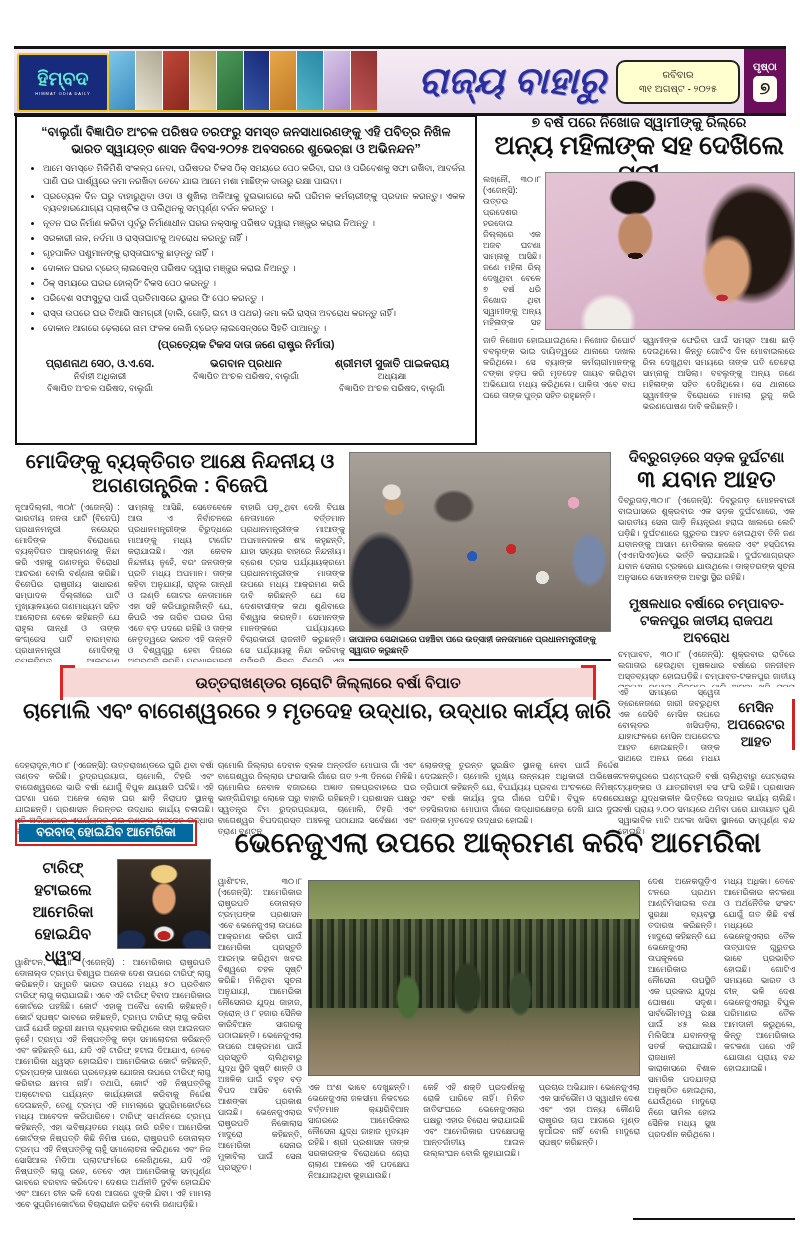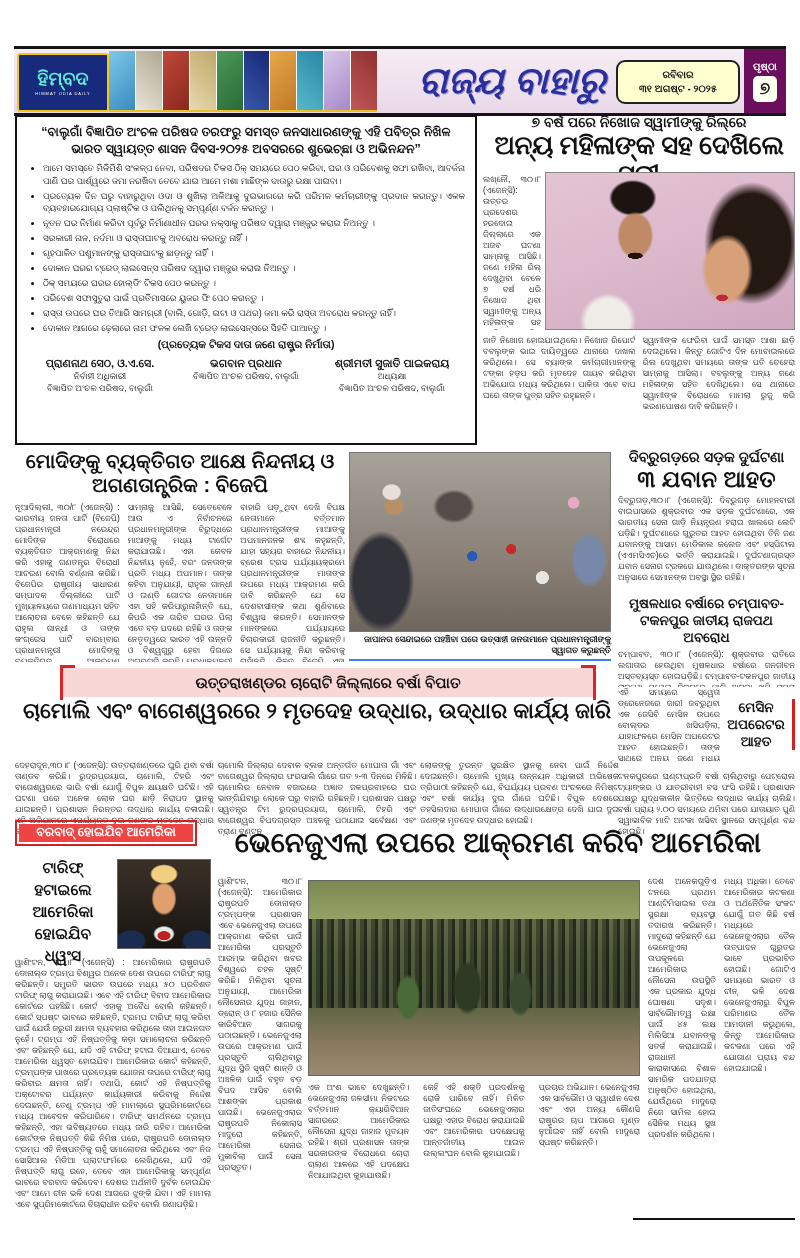--- a/index.html
+++ b/index.html
@@ -23,21 +23,21 @@
   #collage div{flex:1;}
   .c0{background:linear-gradient(135deg,#7ec8e8,#3a8ac0);} .c1{background:linear-gradient(45deg,#e8e4d8,#b0a890);}
   .c2{background:linear-gradient(135deg,#c04838,#8a2820);} .c3{background:linear-gradient(45deg,#e8d8b0,#c0a868);}
   .c4{background:linear-gradient(135deg,#4a9a58,#2a6a38);} .c5{background:linear-gradient(45deg,#3858a8,#182878);}
   .c6{background:linear-gradient(135deg,#e8a848,#c07828);} .c7{background:linear-gradient(45deg,#58b8c8,#2888a8);}
   .c8{background:linear-gradient(135deg,#d8c8e8,#a888c8);} .c9{background:linear-gradient(45deg,#c05858,#903030);}
   #section-title{left:368px;top:3px;width:260px;height:58px;display:flex;align-items:center;justify-content:center;
     color:#2a2f9d;font-size:37px;font-weight:bold;font-style:italic;text-shadow:1px 1px 0 #9a9ad0;}
   #datebox{right:46px;top:11px;width:120px;height:40px;background:#ffffd0;border:2px solid #222;
     border-radius:9px;display:flex;flex-direction:column;align-items:center;justify-content:center;
-    font-size:10px;font-weight:bold;line-height:14px;text-align:center;}
+    font-size:10px;font-weight:normal;line-height:14px;text-align:center;}
   #pagebox{right:0;top:0;width:42px;height:64px;background:#6b0f5c;display:flex;flex-direction:column;
     align-items:center;justify-content:center;gap:3px;}
   #pagebox .lbl{color:#fff;font-size:10px;font-weight:bold;}
   #pagebox .num{background:#fffff2;border-radius:5px;width:24px;height:26px;display:flex;align-items:center;
     justify-content:center;font-size:17px;font-weight:bold;color:#222;}
 
   
   #notice{left:15px;top:115px;width:462px;height:330px;border:2px solid #111;padding:7px 10px;box-sizing:border-box;}
   #notice .head{font-size:12.5px;font-weight:bold;text-align:center;line-height:17px;margin-bottom:4px;}
   #notice ul{margin:0 0 0 16px;padding:0;}
@@ -76,22 +76,22 @@
       radial-gradient(circle 7px at 62% 54%, #c82828 70%, transparent 75%),
       radial-gradient(circle 7px at 47% 58%, #2858b8 70%, transparent 75%),
       radial-gradient(circle 8px at 86% 28%, #e8a8c0 70%, transparent 75%),
       radial-gradient(circle 9px at 74% 70%, #e8e4e0 70%, transparent 75%),
       radial-gradient(ellipse 14px 12px at 16% 22%, #e8e0d8 60%, transparent 70%),
       radial-gradient(ellipse 16px 14px at 17% 30%, #b89068 55%, transparent 68%),
       radial-gradient(ellipse 46px 70px at 12% 72%, #32323a 60%, transparent 72%),
       radial-gradient(ellipse 30px 24px at 40% 30%, #544c48 55%, transparent 70%),
       radial-gradient(ellipse 26px 40px at 92% 60%, #7888a8 55%, transparent 70%),
       linear-gradient(180deg,#a8a29a 0%,#958e86 35%,#8a8078 60%,#6e665e 100%);}
-  #modi-caption{left:349px;top:634px;width:262px;border-bottom:2px solid #3b82f6;padding-bottom:3px;
-    font-size:8.6px;font-weight:bold;text-align:right;line-height:11px;}
+  #modi-caption{left:349px;top:634px;width:262px;border-bottom:2px solid #0f172a;padding-bottom:3px;
+    font-size:8.6px;font-weight:bold;text-align:left;line-height:11px;}
 
   
   #dibru{left:618px;top:448px;width:177px;}
   #dibru .h1{text-align:center;font-weight:bold;font-size:14.5px;line-height:18px;}
   #dibru .h2{text-align:center;font-weight:bold;font-size:23px;line-height:26px;}
   #dibru .bd{margin-top:3px;height:92px;}
   #highway{left:618px;top:595px;width:177px;}
   #highway .hl{text-align:center;font-weight:bold;font-size:13.5px;line-height:17px;margin-bottom:3px;}
   #hw-row{display:flex;gap:4px;}
   #hw-row .lft{flex:1;height:74px;}
@@ -105,21 +105,21 @@
   #banner .bkt{position:absolute;top:-3px;bottom:-3px;width:12px;border-top:3px solid #e02424;}
   #banner .bl{left:-3px;border-left:3px solid #e02424;}
   #banner .br{right:-3px;border-right:3px solid #e02424;}
   #chamoli-hl{left:15px;top:699px;width:604px;text-align:center;font-weight:bold;font-size:21.5px;line-height:25px;}
   #chamoli-cols{left:15px;top:760px;width:604px;height:84px;display:flex;gap:4px;}
   #chamoli-cols > div{flex:1;}
 
   
   #trump{left:15px;top:820px;width:196px;height:435px;}
   #trump-kick{border:2px solid #d42222;padding:2px;width:182px;box-sizing:border-box;}
-  #trump-kick .in{background:#ef4444;color:#fff;font-weight:bold;font-size:12.5px;text-align:center;
+  #trump-kick .in{background:#0369a1;color:#fff;font-weight:bold;font-size:12.5px;text-align:center;
     padding:1px 0 2px;}
   #trump-hlrow{position:relative;height:96px;margin-top:11px;text-decoration:underline;}
   #trump-hl{position:absolute;left:0;top:0;width:96px;font-weight:bold;font-size:15.5px;line-height:22px;
     text-align:center;}
   #trump-photo{position:absolute;right:0;top:2px;width:94px;height:90px;border:1px solid #666;box-sizing:border-box;
     background:
       radial-gradient(ellipse 10px 7px at 50% 86%, #c02020 60%, transparent 70%),
       radial-gradient(ellipse 16px 12px at 50% 84%, #e8e8e8 55%, transparent 68%),
       radial-gradient(ellipse 22px 16px at 14% 92%, #1c2c50 60%, transparent 72%),
       radial-gradient(ellipse 22px 16px at 86% 92%, #1c2c50 60%, transparent 72%),

